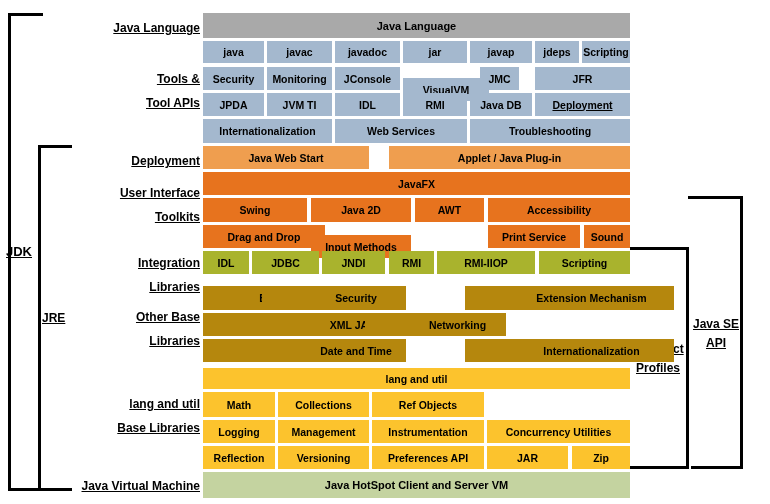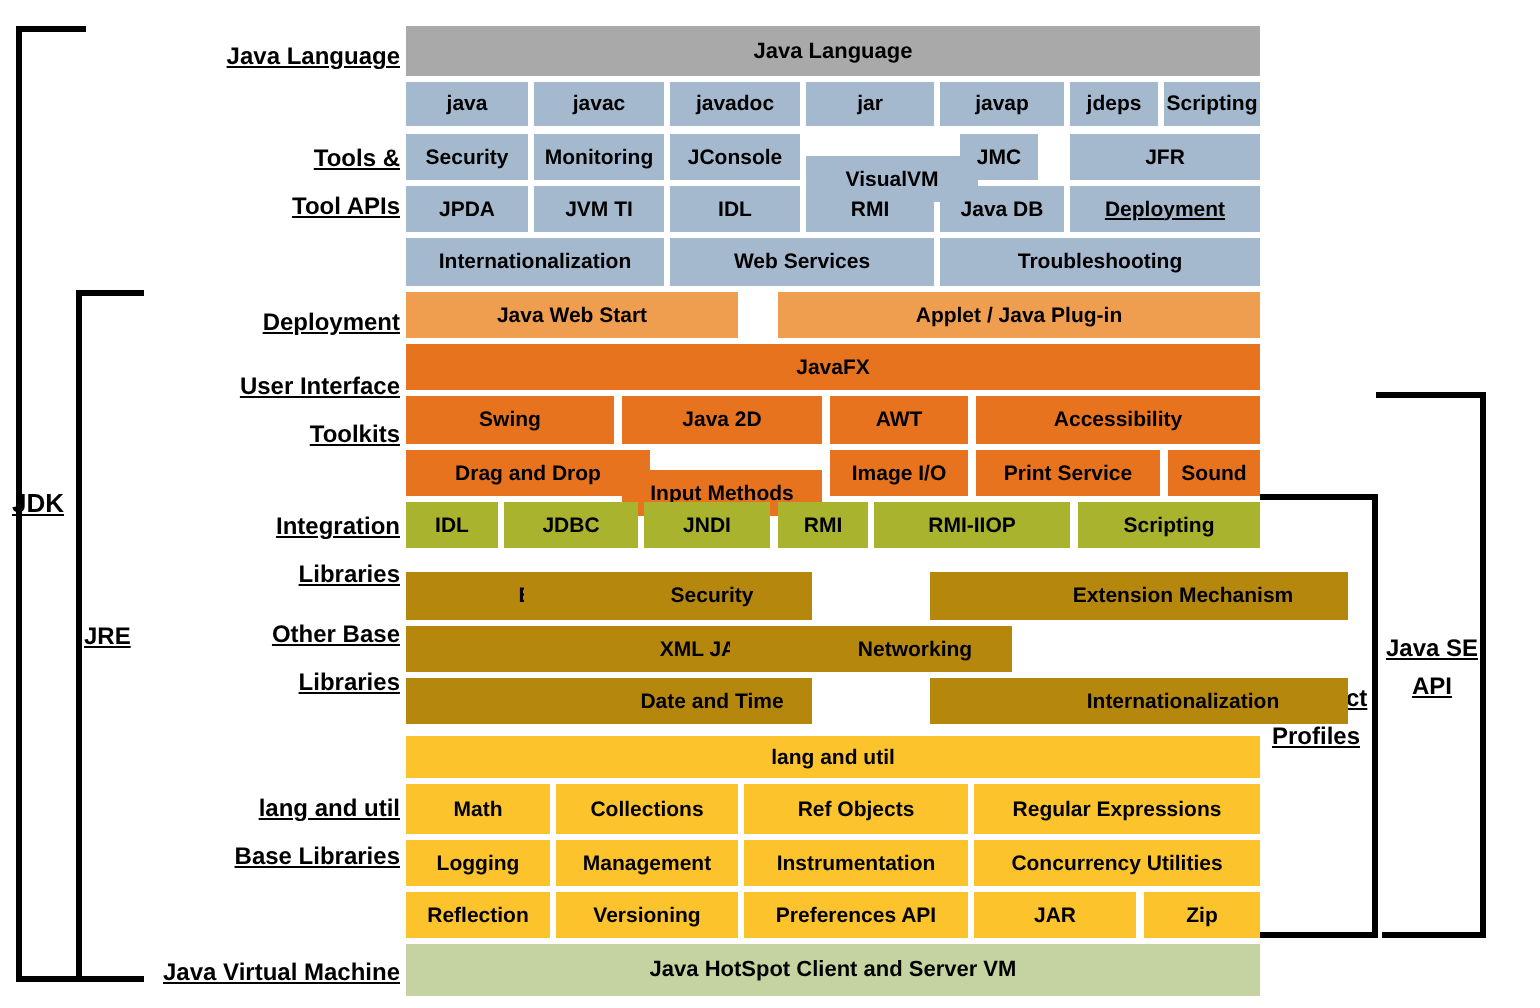--- a/index.html
+++ b/index.html
@@ -86,21 +86,20 @@
 
   <div class="cell dorange" style="left:203px;top:172px;width:427px;height:23px">JavaFX</div>
 
   <div class="cell dorange" style="left:203px;top:198px;width:104px;height:24px">Swing</div>
   <div class="cell dorange" style="left:311px;top:198px;width:100px;height:24px">Java 2D</div>
   <div class="cell dorange" style="left:415px;top:198px;width:69px;height:24px">AWT</div>
   <div class="cell dorange" style="left:488px;top:198px;width:142px;height:24px">Accessibility</div>
 
   <div class="cell dorange" style="left:203px;top:225px;width:122px;height:23px">Drag and Drop</div>
   <div class="cell dorange" style="left:311px;top:235px;width:100px;height:23px">Input Methods</div>
-  <div class="cell dorange" style="left:415px;top:225px;width:69px;height:23px">Image I/O</div>
   <div class="cell dorange" style="left:488px;top:225px;width:92px;height:23px">Print Service</div>
   <div class="cell dorange" style="left:584px;top:225px;width:46px;height:23px">Sound</div>
 
   <div class="cell olive" style="left:203px;top:251px;width:46px;height:23px">IDL</div>
   <div class="cell olive" style="left:252px;top:251px;width:67px;height:23px">JDBC</div>
   <div class="cell olive" style="left:322px;top:251px;width:63px;height:23px">JNDI</div>
   <div class="cell olive" style="left:389px;top:251px;width:45px;height:23px">RMI</div>
   <div class="cell olive" style="left:437px;top:251px;width:98px;height:23px">RMI-IIOP</div>
   <div class="cell olive" style="left:539px;top:251px;width:91px;height:23px">Scripting</div>
 
@@ -114,21 +113,20 @@
 
   <div class="cell gold" style="left:203px;top:339px;width:56px;height:23px">JNI</div>
   <div class="cell gold" style="left:262px;top:339px;width:100px;height:23px">Date and Time</div>
   <div class="cell gold" style="left:465px;top:339px;width:165px;height:23px">Internationalization</div>
 
   <div class="cell yellow" style="left:203px;top:368px;width:427px;height:21px">lang and util</div>
 
   <div class="cell yellow" style="left:203px;top:392px;width:72px;height:25px">Math</div>
   <div class="cell yellow" style="left:278px;top:392px;width:91px;height:25px">Collections</div>
   <div class="cell yellow" style="left:372px;top:392px;width:112px;height:25px">Ref Objects</div>
-  <div class="cell yellow" style="left:487px;top:392px;width:143px;height:25px">Regular Expressions</div>
 
   <div class="cell yellow" style="left:203px;top:420px;width:72px;height:23px">Logging</div>
   <div class="cell yellow" style="left:278px;top:420px;width:91px;height:23px">Management</div>
   <div class="cell yellow" style="left:372px;top:420px;width:112px;height:23px">Instrumentation</div>
   <div class="cell yellow" style="left:487px;top:420px;width:143px;height:23px">Concurrency Utilities</div>
 
   <div class="cell yellow" style="left:203px;top:446px;width:72px;height:23px">Reflection</div>
   <div class="cell yellow" style="left:278px;top:446px;width:91px;height:23px">Versioning</div>
   <div class="cell yellow" style="left:372px;top:446px;width:112px;height:23px">Preferences API</div>
   <div class="cell yellow" style="left:487px;top:446px;width:81px;height:23px">JAR</div>

